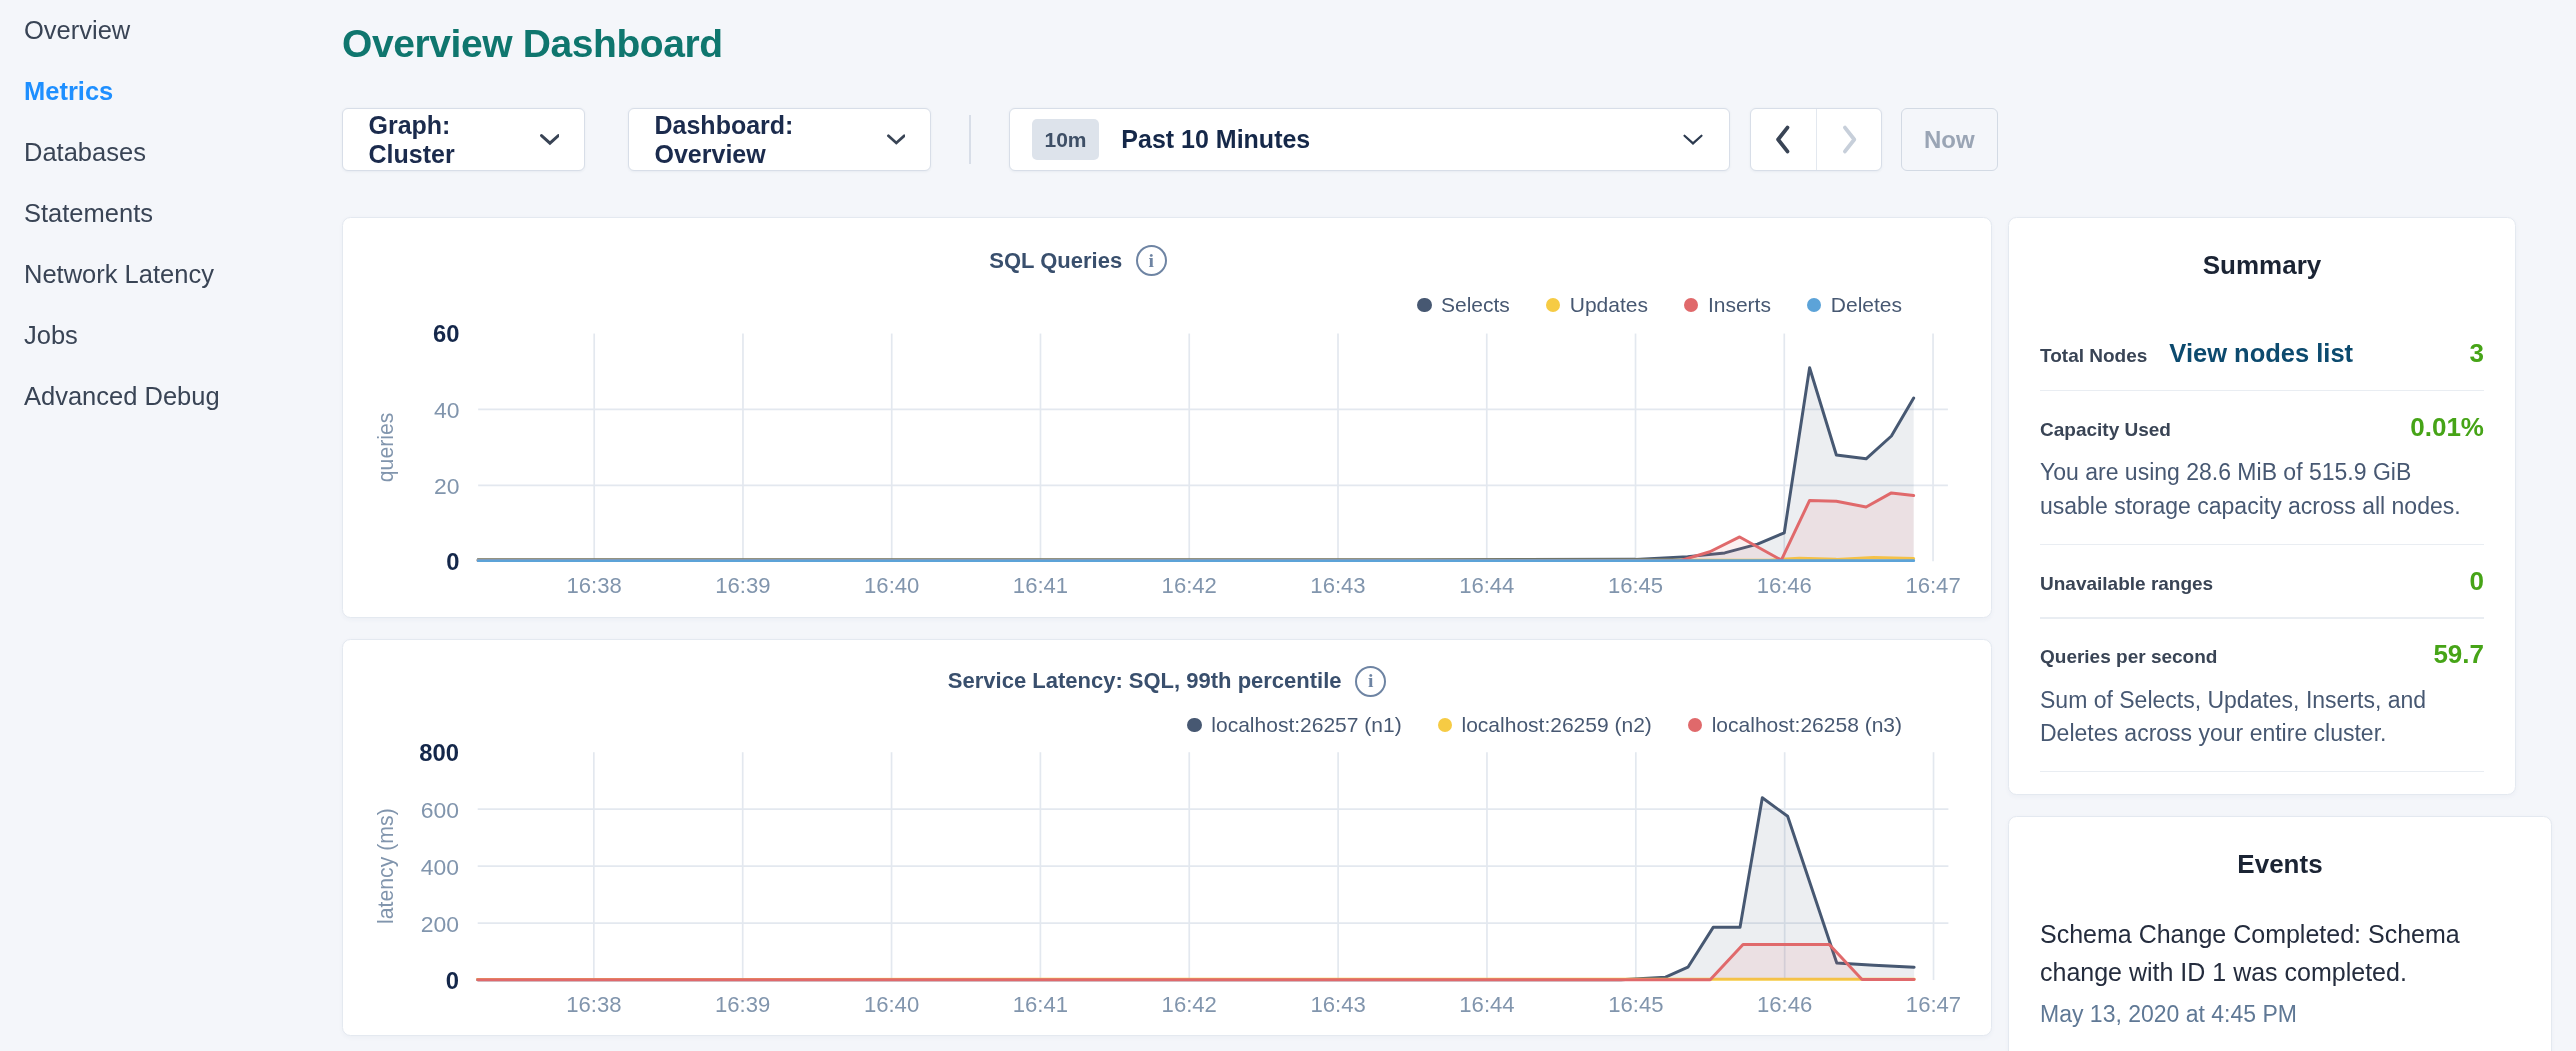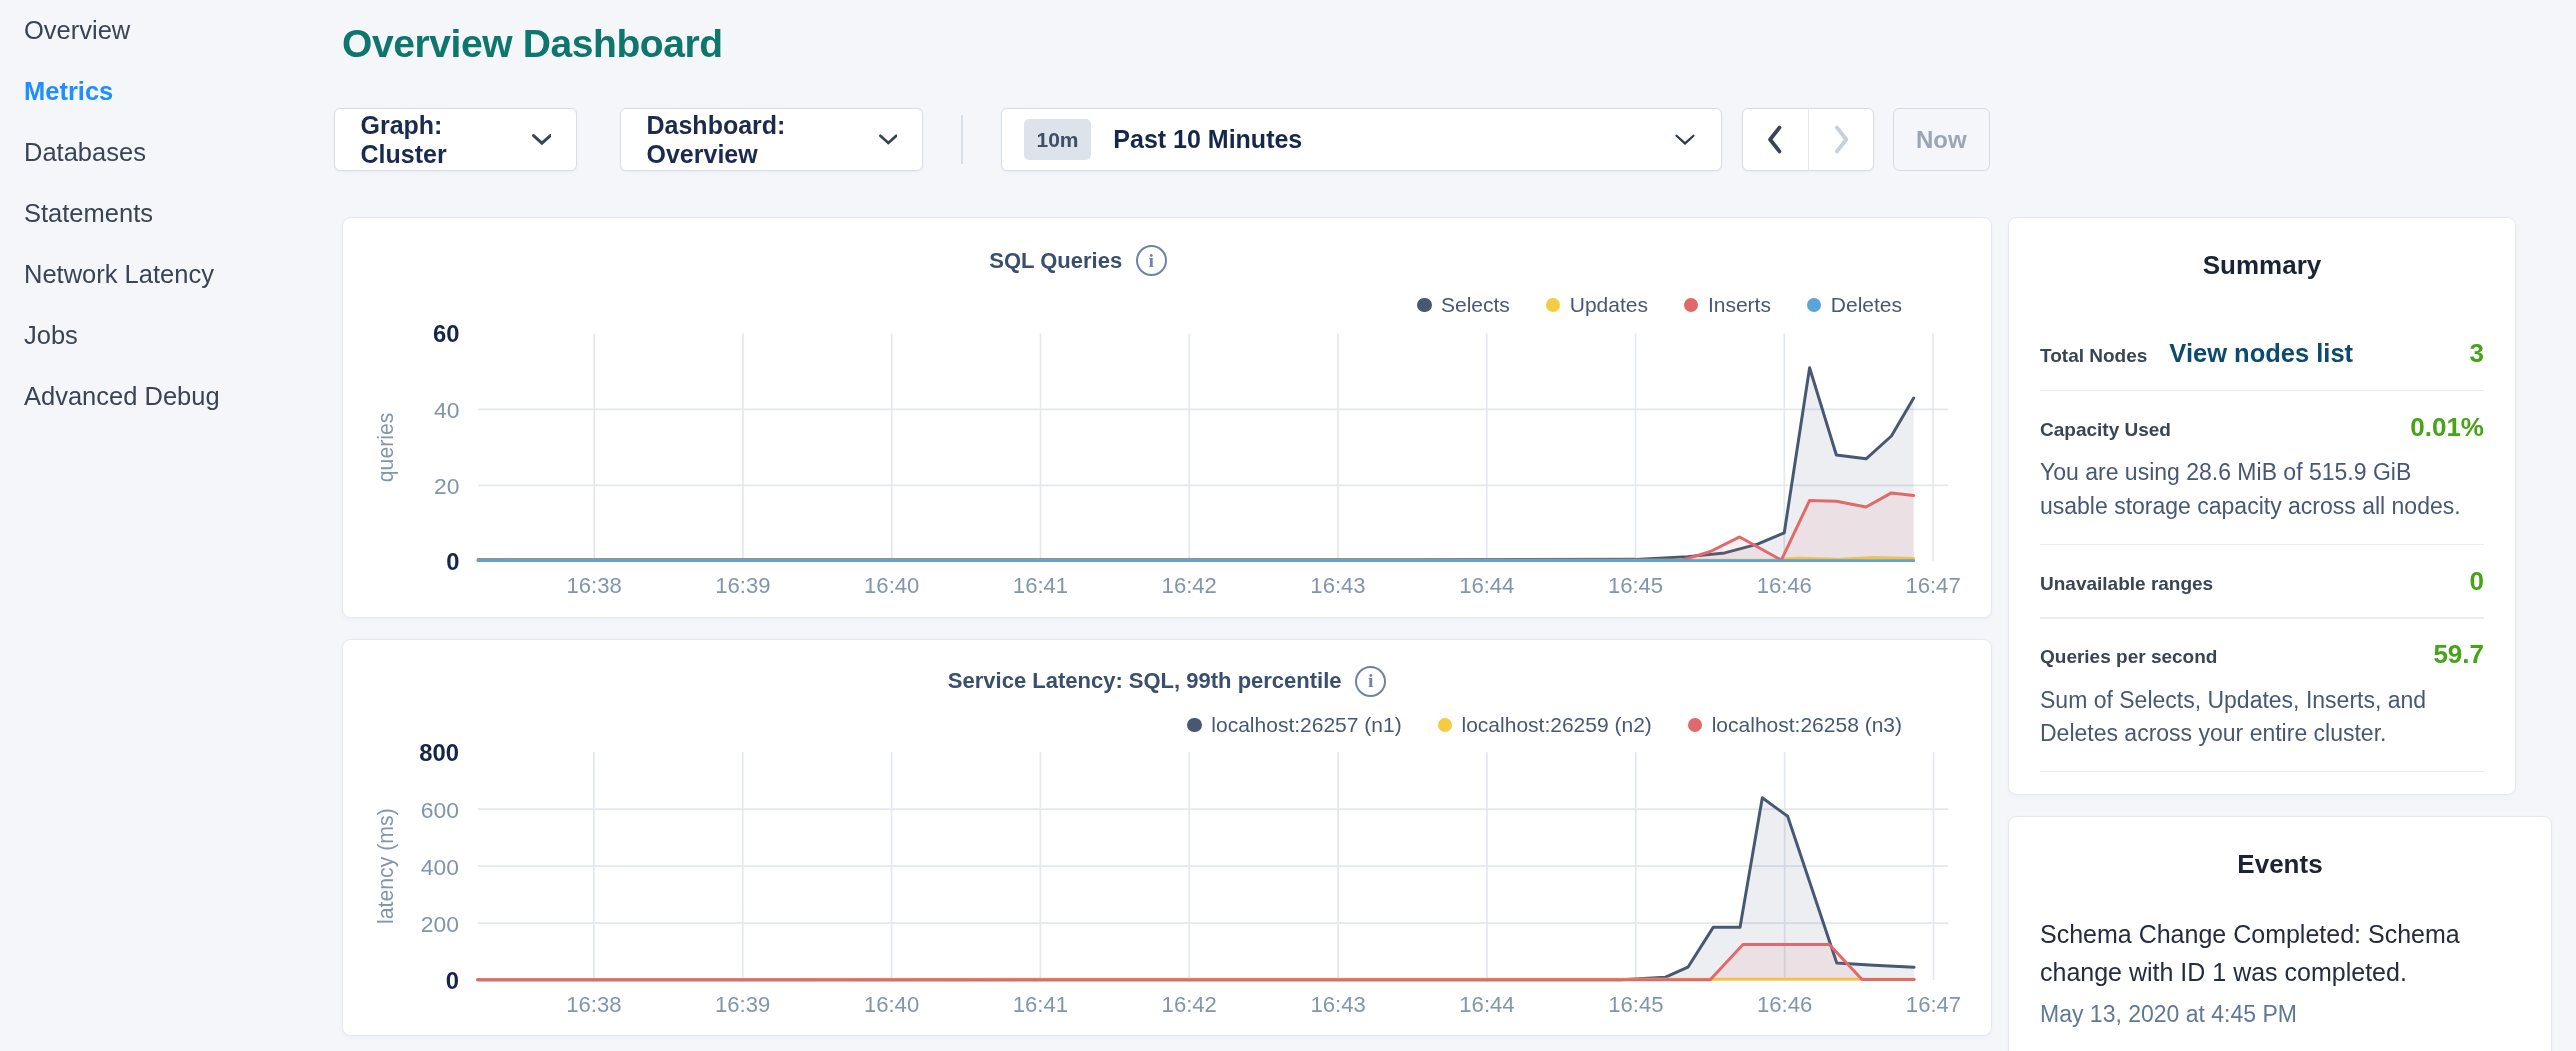--- a/index.html
+++ b/index.html
@@ -7,21 +7,21 @@
   body { font-family:"Liberation Sans","DejaVu Sans",sans-serif; color:#394455; }
   #viewport { position:relative; width:2576px; height:1051px; overflow:hidden; background:#f4f6fa; }
 
   
   .sidebar { position:absolute; left:0; top:0; width:342px; height:100%; padding:0 0 0 24px; }
   .nav-item { height:61px; line-height:61px; font-size:25.5px; font-weight:500; color:#394455; cursor:pointer; }
   .nav-item.active { color:#1e8fff; font-weight:700; }
 
   
   .page-title { position:absolute; left:342px; top:22px; font-size:39px; font-weight:600; color:#0f766e; letter-spacing:-0.4px; }
-  .controls { position:absolute; left:334px; top:108px; height:63px; display:flex; align-items:center; }
+  .controls { position:absolute; left:342px; top:108px; height:63px; display:flex; align-items:center; }
   .btn-like { height:63px; background:#fff; border:1.7px solid #d8dee8; border-radius:6px;
               display:flex; align-items:center; justify-content:center;
               box-shadow:0 0.9px 2.6px rgba(40,60,100,0.06); cursor:pointer; }
   .dropdown { padding:0 25.5px; gap:15.3px; font-size:25px; font-weight:700; color:#1b2b4d; }
   .dd-graph { width:243px; }
   .dd-dash  { width:303px; margin-left:43px; }
   .vdivider { width:1.7px; height:49px; background:#d8dee8; margin:0 38px; }
   .time-selector { width:721px; padding:0 22px; justify-content:flex-start; gap:22px; position:relative; }
   .time-badge { background:#dde3eb; border-radius:5.1px; padding:8.5px 12.8px; font-size:21px; font-weight:700; color:#3e4f66; }
   .time-label { font-size:25px; font-weight:700; color:#152849; }

